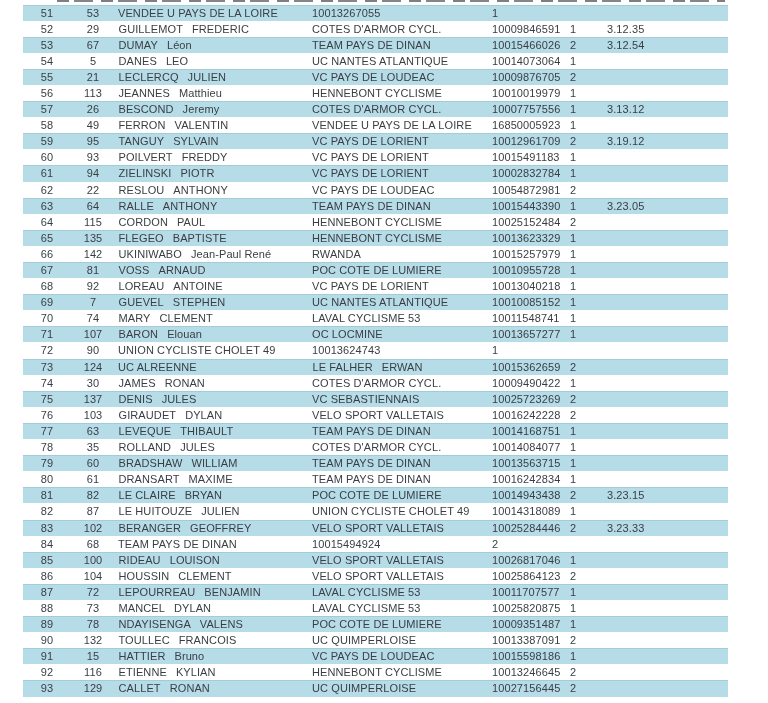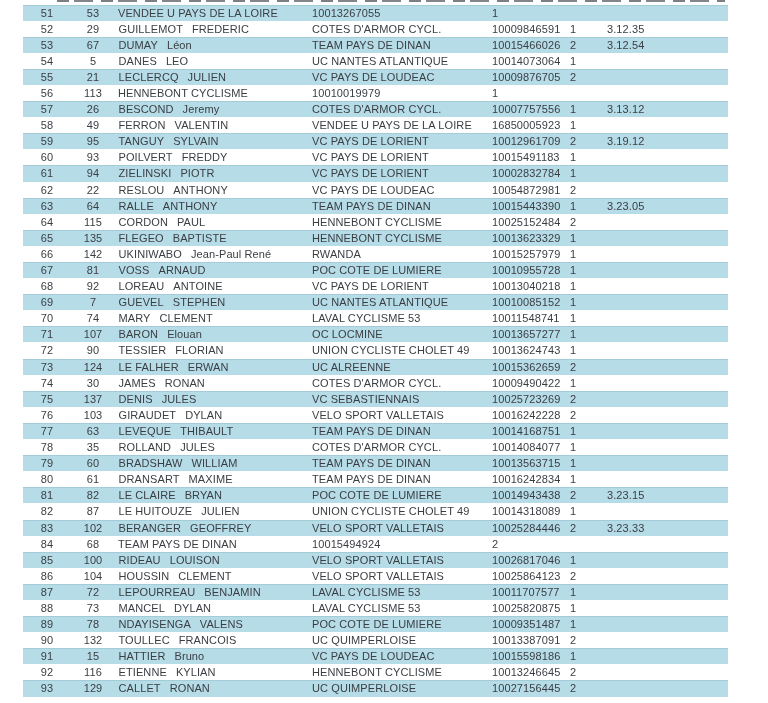--- a/index.html
+++ b/index.html
@@ -110,20 +110,21 @@
     <div class="cell c-bib">21</div>
     <div class="cell c-name"><span>LECLERCQ</span><span class="first">JULIEN</span></div>
     <div class="cell c-team">VC PAYS DE LOUDEAC</div>
     <div class="cell c-license">10009876705</div>
     <div class="cell c-cat">2</div>
     <div class="cell c-time"></div>
   </div>
       <div class="row row-white">
     <div class="cell c-rank">56</div>
     <div class="cell c-bib">113</div>
+    <div class="cell c-name"><span>JEANNES</span><span class="first">Matthieu</span></div>
     <div class="cell c-team">HENNEBONT CYCLISME</div>
     <div class="cell c-license">10010019979</div>
     <div class="cell c-cat">1</div>
     <div class="cell c-time"></div>
   </div>
       <div class="row row-blue">
     <div class="cell c-rank">57</div>
     <div class="cell c-bib">26</div>
     <div class="cell c-name"><span>BESCOND</span><span class="first">Jeremy</span></div>
     <div class="cell c-team">COTES D'ARMOR CYCL.</div>
@@ -253,31 +254,30 @@
     <div class="cell c-bib">107</div>
     <div class="cell c-name"><span>BARON</span><span class="first">Elouan</span></div>
     <div class="cell c-team">OC LOCMINE</div>
     <div class="cell c-license">10013657277</div>
     <div class="cell c-cat">1</div>
     <div class="cell c-time"></div>
   </div>
       <div class="row row-white">
     <div class="cell c-rank">72</div>
     <div class="cell c-bib">90</div>
-    <div class="cell c-name"><span>TESSIER</span><span class="first">FLORIAN</span></div>
     <div class="cell c-team">UNION CYCLISTE CHOLET 49</div>
     <div class="cell c-license">10013624743</div>
     <div class="cell c-cat">1</div>
     <div class="cell c-time"></div>
   </div>
       <div class="row row-blue">
     <div class="cell c-rank">73</div>
     <div class="cell c-bib">124</div>
+    <div class="cell c-team">UC ALREENNE</div>
     <div class="cell c-name"><span>LE FALHER</span><span class="first">ERWAN</span></div>
-    <div class="cell c-team">UC ALREENNE</div>
     <div class="cell c-license">10015362659</div>
     <div class="cell c-cat">2</div>
     <div class="cell c-time"></div>
   </div>
       <div class="row row-white">
     <div class="cell c-rank">74</div>
     <div class="cell c-bib">30</div>
     <div class="cell c-name"><span>JAMES</span><span class="first">RONAN</span></div>
     <div class="cell c-team">COTES D'ARMOR CYCL.</div>
     <div class="cell c-license">10009490422</div>

